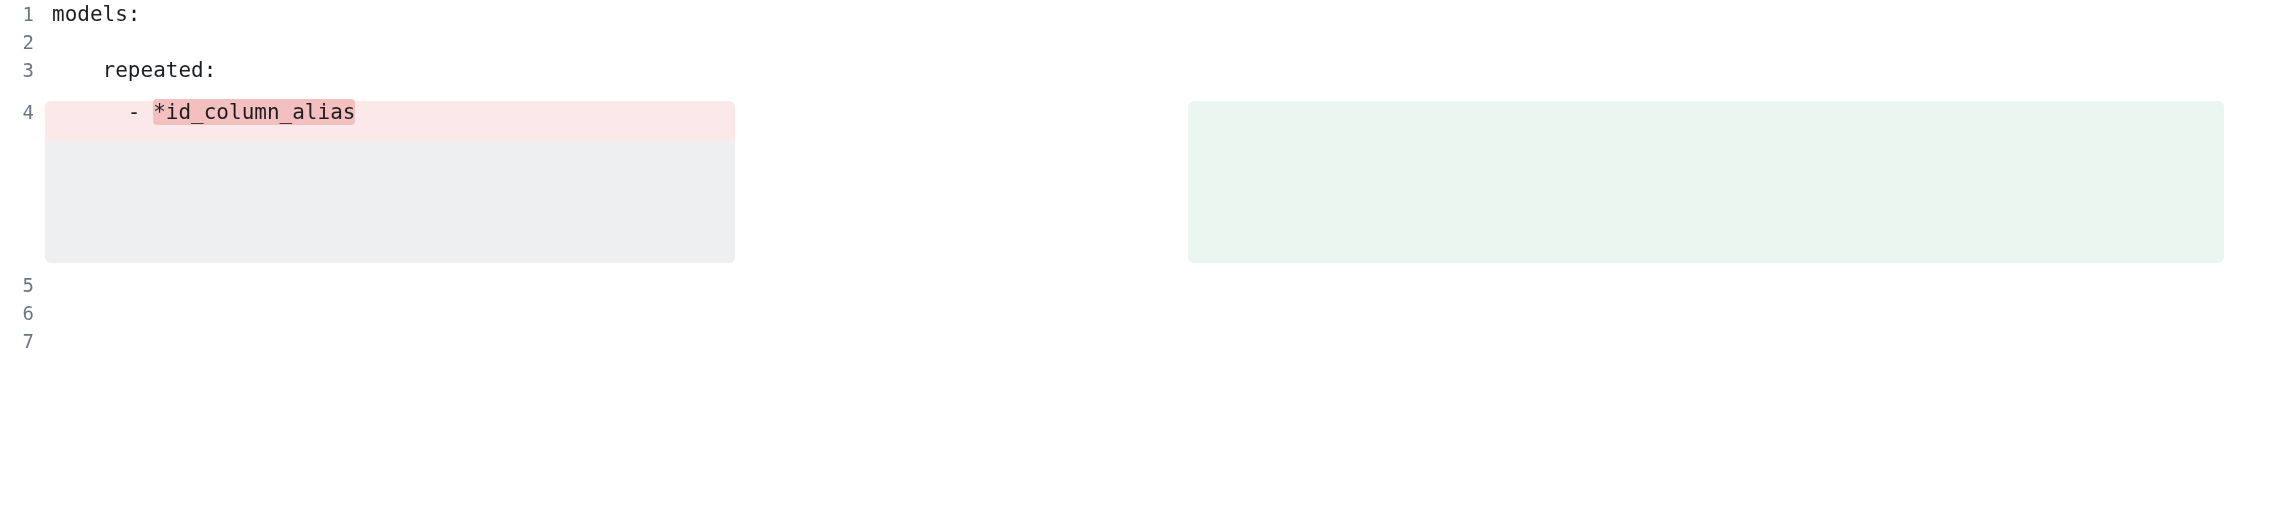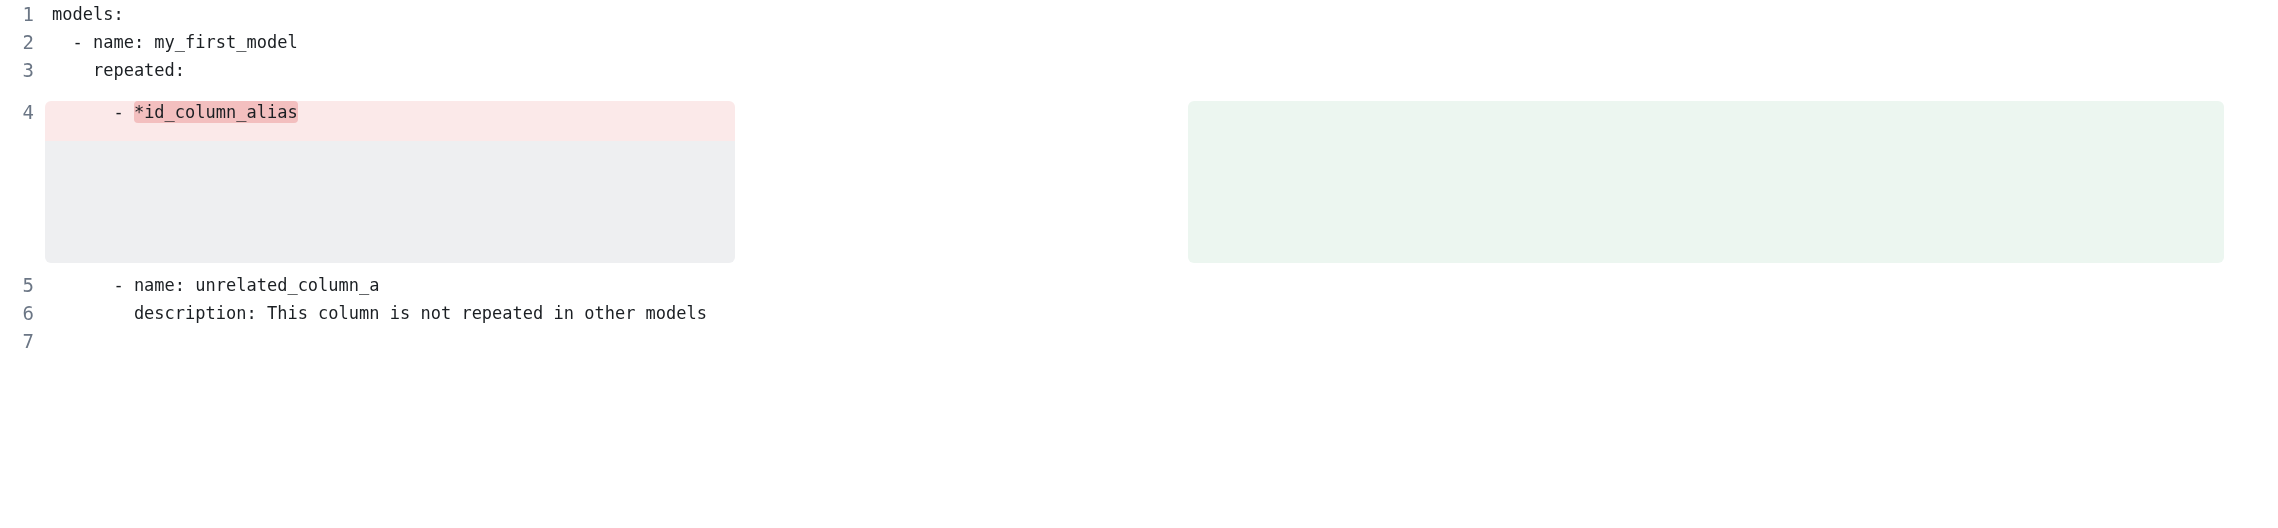--- a/index.html
+++ b/index.html
@@ -56,21 +56,21 @@
     color: #6b7685;
     font-size: 19px;
     font-family: "DejaVu Sans Mono", "Liberation Mono", monospace;
     user-select: none;
   }
   .pane-left  .ln { width: 26px; margin-left: 8px; }
 
   .code-text {
     flex: 0 0 auto;
     color: #1b1f23;
-    font-size: 17px;
+    font-size: 21px;
     white-space: pre;
     font-family: "DejaVu Sans Mono", "Liberation Mono", monospace;
   }
   .pane-left  .code-text { margin-left: 18px; }
 
   
   .chip {
     border-radius: 4px;
     padding: 1px 0;
   }
@@ -89,21 +89,20 @@
     <div class="hl-block hl-removed-row" style="left:45px; top:101px; width:690px; height:40px; border-radius:6px 6px 0 0;"></div>
     <div class="hl-block hl-removed-fill" style="left:45px; top:141px; width:690px; height:122px; border-radius:0 0 6px 6px;"></div>
 
     <div class="code-line" style="top:0px;">
       <span class="ln">1</span>
       <span class="code-text">models:</span>
     </div>
 
     <div class="code-line">
       <span class="ln">2</span>
-      <span class="code-text">  - name: my_first_model</span>
     </div>
 
     <div class="code-line">
       <span class="ln">3</span>
       <span class="code-text">    repeated:</span>
     </div>
 
     <div class="spacer-line" style="height:14px;"></div>
 
     <div class="code-line">
@@ -114,26 +113,24 @@
     <div class="spacer-line"></div>
     <div class="spacer-line"></div>
     <div class="spacer-line"></div>
     <div class="spacer-line"></div>
     <div class="spacer-line" style="height:14px;"></div>
 
     <div class="spacer-line" style="height:19px;"></div>
 
     <div class="code-line">
       <span class="ln">5</span>
-      <span class="code-text">      - name: unrelated_column_a</span>
     </div>
 
     <div class="code-line">
       <span class="ln">6</span>
-      <span class="code-text">        description: This column is not repeated in other models</span>
     </div>
 
     <div class="code-line">
       <span class="ln">7</span>
     </div>
   </div>
 
   <div class="diff-pane pane-right">
 
     <div class="hl-block hl-added-fill" style="left:49px; top:101px; width:1036px; height:162px;"></div>

